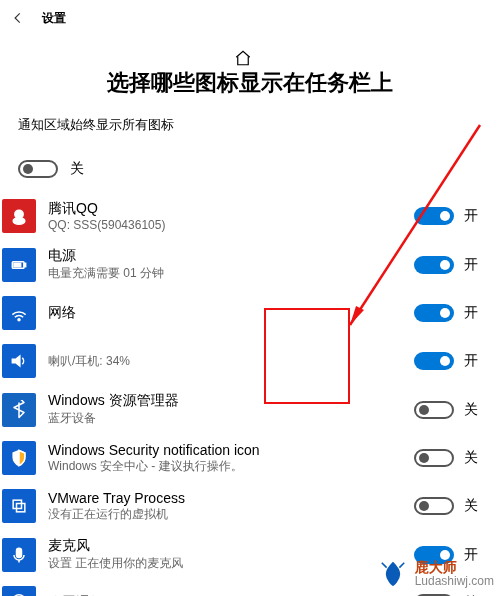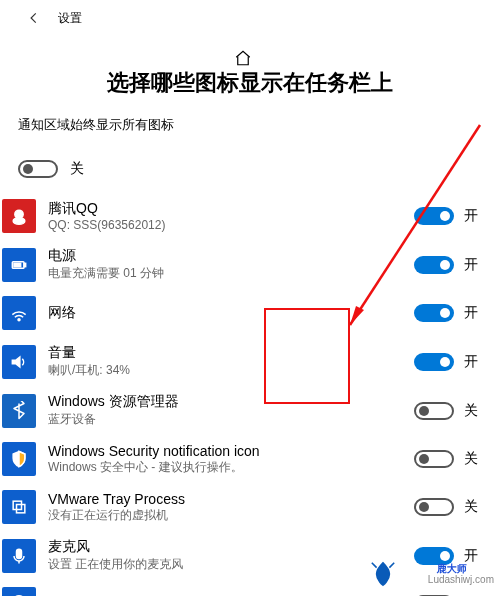--- a/index.html
+++ b/index.html
@@ -11,22 +11,23 @@
     font-family: "Microsoft YaHei", "Segoe UI", sans-serif;
     background: #fff;
     color: #000;
     position: relative;
     overflow: hidden;
   }
   .topbar {
     display: flex;
     align-items: center;
     height: 36px;
-    padding-left: 26px;
+    padding-left: 10px;
     font-size: 12px;
+    font-weight: bold;
   }
   .back-icon {
     width: 16px; height: 16px;
     margin-right: 16px;
     display: inline-flex;
     align-items: center; justify-content: center;
   }
   .header-row {
     display: flex;
     align-items: center;
@@ -137,22 +138,22 @@
     display: flex;
     align-items: center;
     gap: 6px;
   }
   .watermark .logo {
     width: 32px; height: 32px;
   }
   .watermark .txt {
     display: flex; flex-direction: column; line-height: 1.1;
   }
-  .watermark .cn { color: #1d4ed8; font-weight: 700; font-size: 10px; margin-left: 32px; }
-  .watermark .en { color: #888; font-size: 10px; margin-left: 23px; }
+  .watermark .cn { color: #c2410c; font-weight: 700; font-size: 14px; }
+  .watermark .en { color: #888; font-size: 12px; }
 </style>
 </head>
 <body>
 
 <div class="topbar">
   <span class="back-icon">
     <svg width="14" height="14" viewBox="0 0 24 24" fill="none" stroke="#333" stroke-width="2">
       <path d="M15 4 L7 12 L15 20"></path>
     </svg>
   </span>
@@ -184,21 +185,21 @@
       <div class="app-icon bg-qq">
         <svg width="20" height="20" viewBox="0 0 24 24" fill="none" stroke="#fff" stroke-width="1.8">
           <circle cx="12" cy="10" r="5" fill="#fff"></circle>
           <ellipse cx="12" cy="18" rx="7" ry="4" fill="#fff"></ellipse>
           <circle cx="10" cy="9" r="1" fill="#d52121"></circle>
           <circle cx="14" cy="9" r="1" fill="#d52121"></circle>
         </svg>
       </div>
       <div class="text-col">
         <div class="app-name">腾讯QQ</div>
-        <div class="app-sub">QQ: SSS(963562012)</div>
+        <div class="app-sub">QQ: SSS(590436105)</div>
       </div>
       <div class="toggle-col">
         <span class="toggle on">
           <span class="knob"></span>
         </span>
         <span class="toggle-label">开</span>
       </div>
     </div>
     <div class="row">
       <div class="app-icon bg-blue">
@@ -238,21 +239,20 @@
       </div>
     </div>
     <div class="row">
       <div class="app-icon bg-blue">
         <svg width="20" height="20" viewBox="0 0 24 24" fill="none" stroke="#fff" stroke-width="1.8">
           <path d="M4 10 h4 l5 -4 v12 l-5 -4 h-4 z" fill="#fff"></path>
           <path d="M16 8 a6 6 0 0 1 0 8"></path>
         </svg>
       </div>
       <div class="text-col">
-        <div class="app-name">音量</div>
         <div class="app-sub">喇叭/耳机: 34%</div>
       </div>
       <div class="toggle-col">
         <span class="toggle on">
           <span class="knob"></span>
         </span>
         <span class="toggle-label">开</span>
       </div>
     </div>
     <div class="row">

